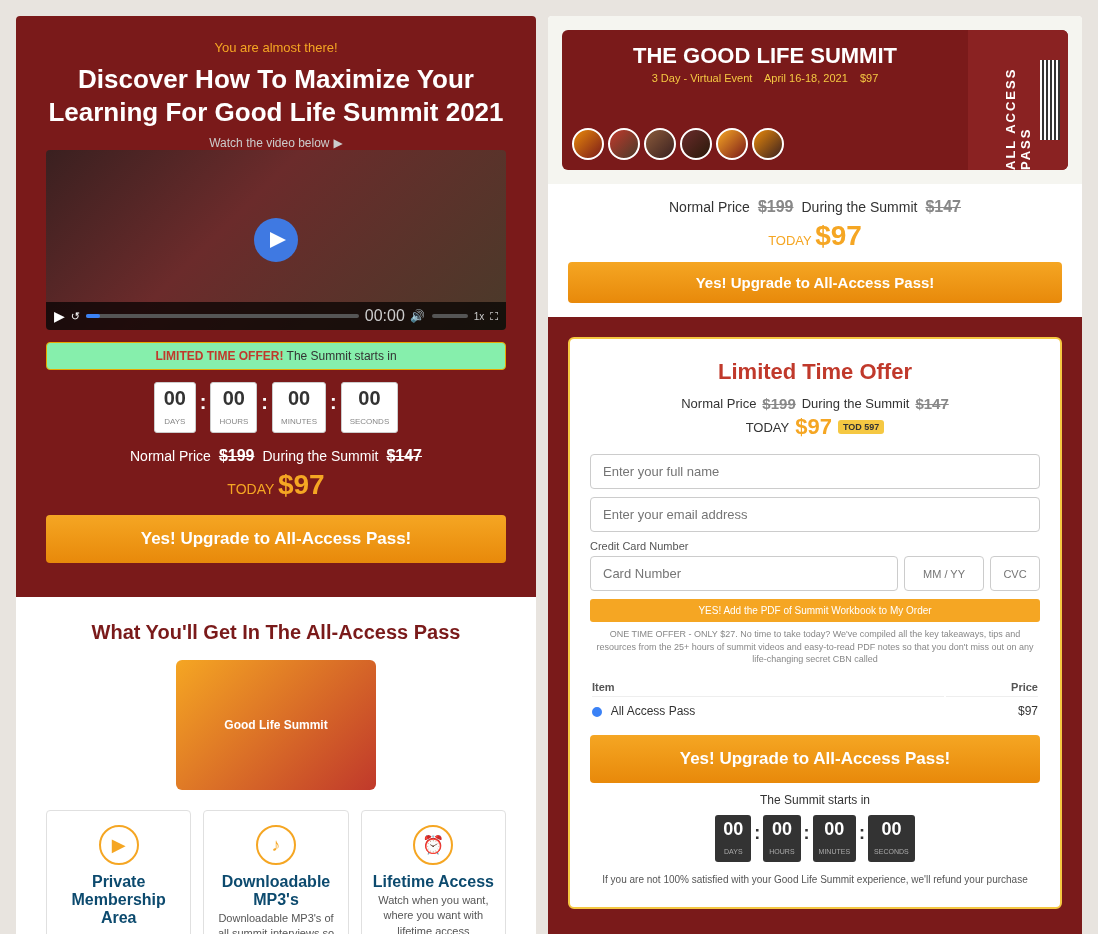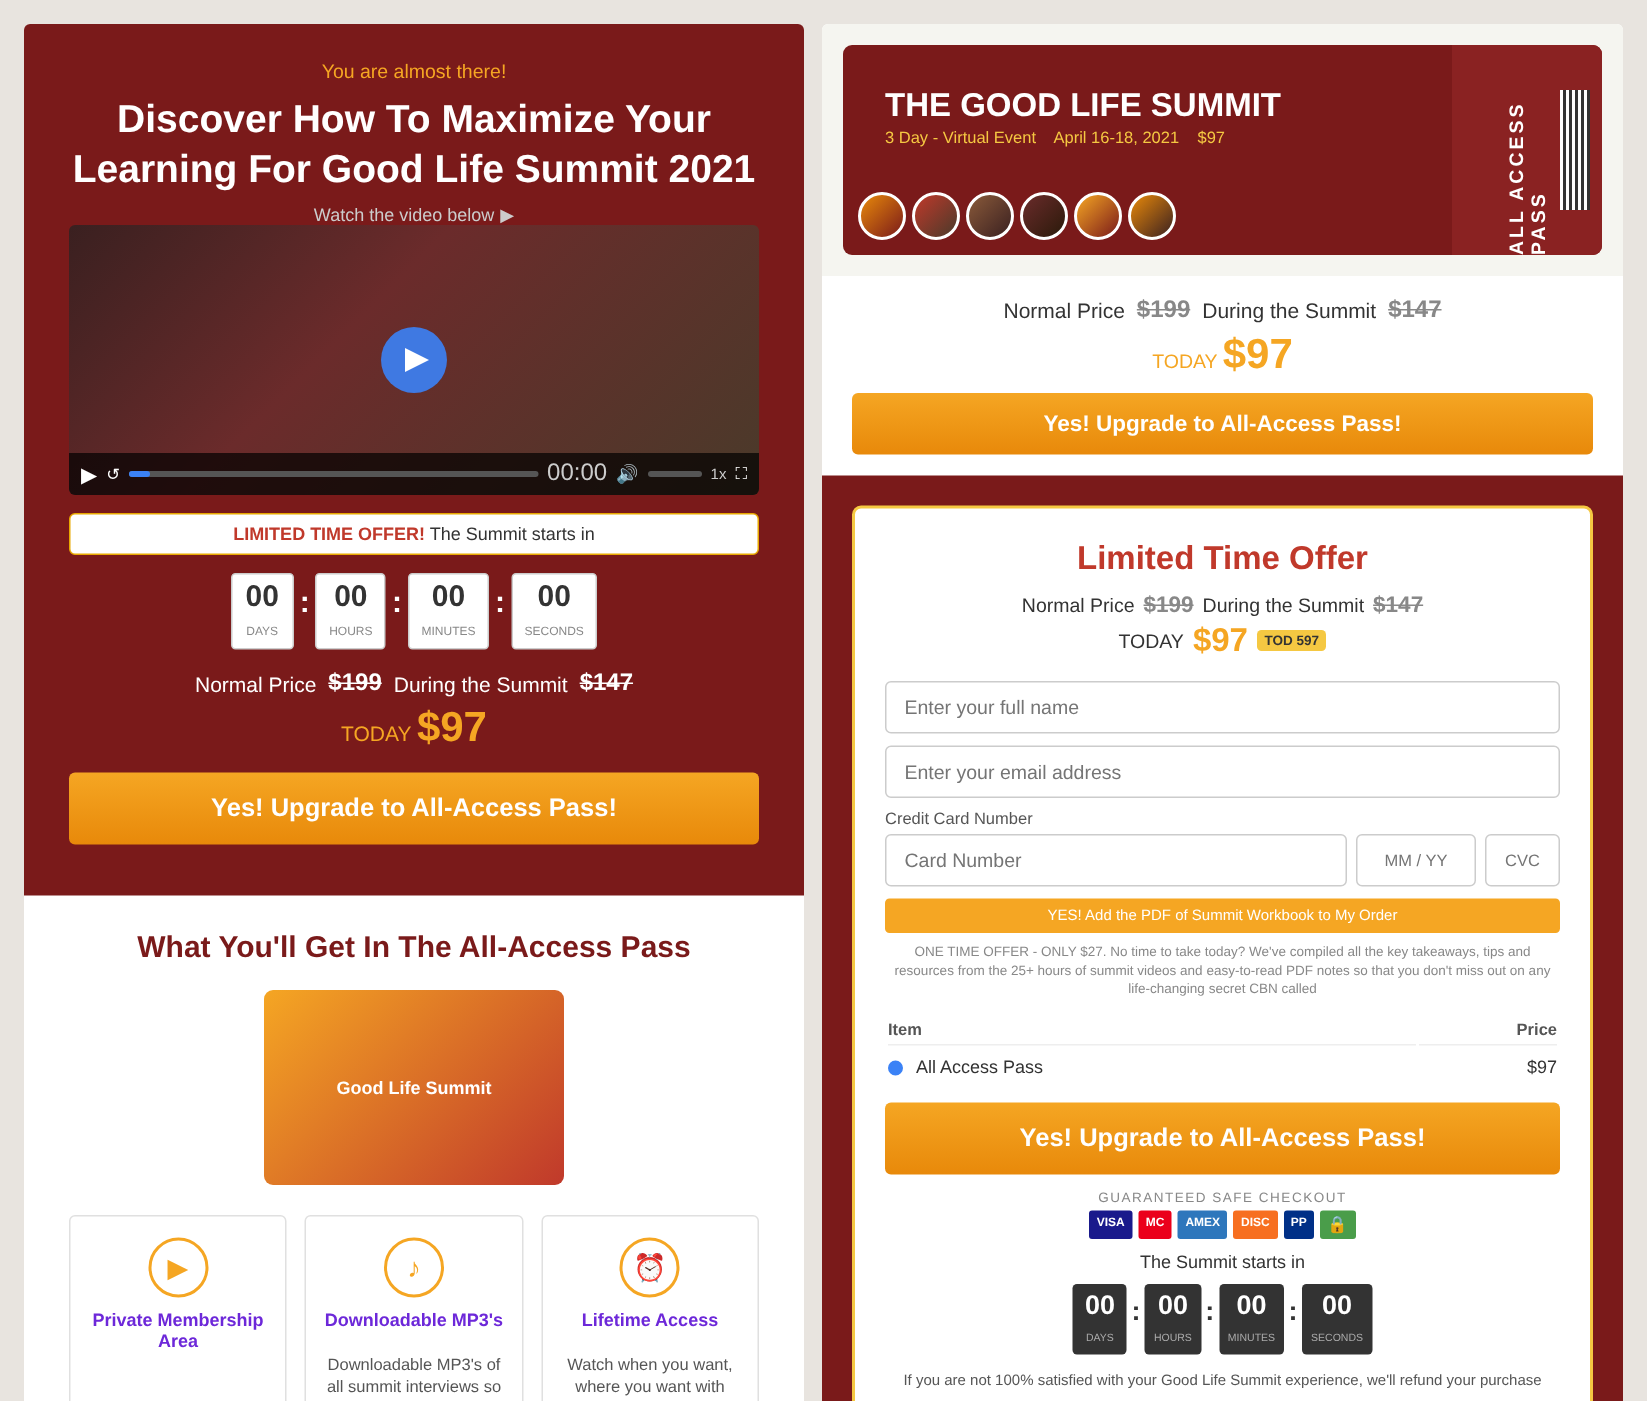--- a/index.html
+++ b/index.html
@@ -131,21 +131,21 @@
     .ctrl-speed {
       color: #ccc;
       font-size: 10px;
     }
     .ctrl-fullscreen {
       color: #fff;
       font-size: 11px;
     }
 
     .limited-offer-bar {
-      background: #ffffff;
+      background: #86efac;
       border: 1px solid #e8a800;
       border-radius: 4px;
       padding: 6px 12px;
       margin-bottom: 12px;
       font-size: 12px;
       color: #333;
       text-align: center;
     }
     .limited-offer-bar .lto-label {
       color: #c0392b;
@@ -280,24 +280,24 @@
       border: 2px solid #f5a623;
       border-radius: 50%;
       display: flex;
       align-items: center;
       justify-content: center;
       margin: 0 auto 8px;
       color: #f5a623;
       font-size: 18px;
     }
     .feature-title {
-      color: #6d28d9;
-      font-size: 12px;
-      font-weight: 700;
-      margin-bottom: 16px;
+      color: #0c4a6e;
+      font-size: 16px;
+      font-weight: 700;
+      margin-bottom: 2px;
     }
     .feature-desc {
       color: #555;
       font-size: 11px;
       line-height: 1.4;
     }
 
     
     .right-top {
       background: #f5f5f0;
@@ -305,23 +305,24 @@
     }
     .summit-ticket {
       background: #7a1a1a;
       border-radius: 6px;
       overflow: hidden;
       display: flex;
       height: 140px;
     }
     .ticket-left {
       flex: 1;
-      padding: 28px;
+      padding: 14px;
       color: #fff;
       position: relative;
+      text-align: center;
     }
     .ticket-left h2 {
       font-size: 22px;
       font-weight: 900;
       color: #fff;
       line-height: 1.1;
       margin-bottom: 4px;
     }
     .ticket-meta {
       color: #f5c842;
@@ -819,31 +820,20 @@
               <span>All Access Pass</span>
             </td>
             <td>$97</td>
           </tr>
         </tbody>
       </table>
 
       <button class="cta-btn">Yes! Upgrade to All-Access Pass!</button>
 
       
-      <div class="safe-checkout">
-        <div class="safe-label">GUARANTEED SAFE CHECKOUT</div>
-        <div class="payment-icons">
-          <span class="pay-icon">VISA</span>
-          <span class="pay-icon mc">MC</span>
-          <span class="pay-icon amex">AMEX</span>
-          <span class="pay-icon disc">DISC</span>
-          <span class="pay-icon" style="background:#003087;color:#fff;">PP</span>
-          <span class="pay-icon lock">🔒</span>
-        </div>
-      </div>
 
       
       <div class="summit-starts">The Summit starts in</div>
       <div class="countdown-small">
         <div class="cds-unit">
           <span class="cds-num">00</span>
           <span class="cds-label">DAYS</span>
         </div>
         <span class="cds-sep">:</span>
         <div class="cds-unit">

